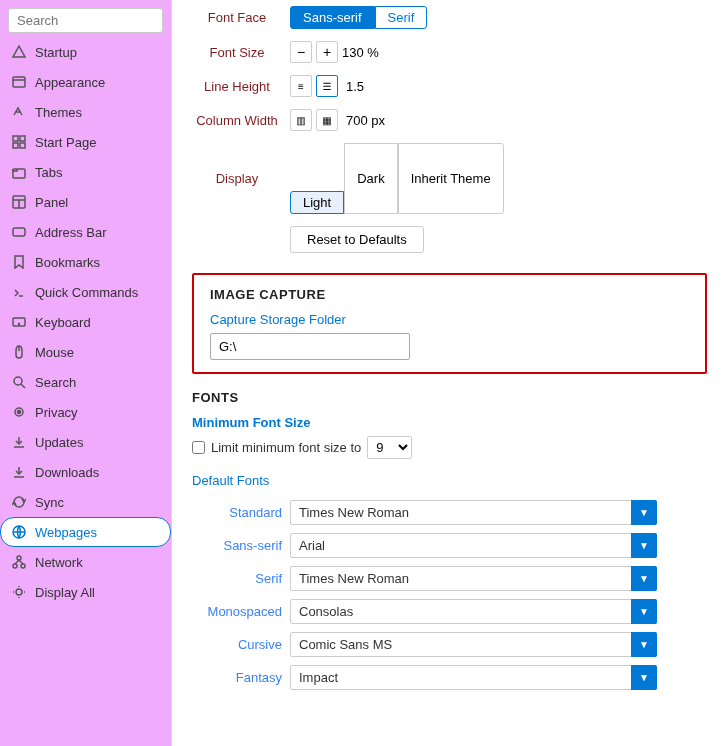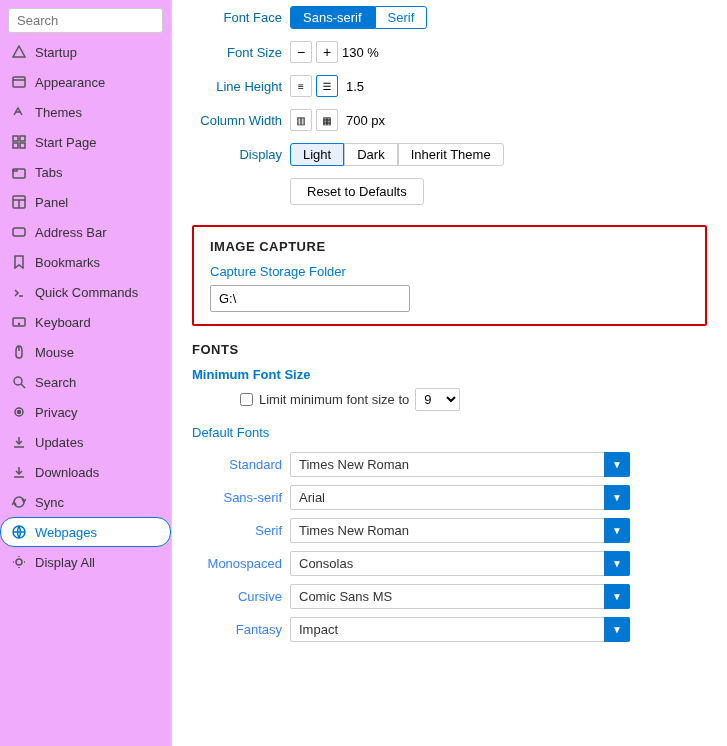--- a/index.html
+++ b/index.html
@@ -62,23 +62,23 @@
     }
 
     
     .setting-row {
       display: flex;
       align-items: center;
       padding: 6px 0;
       gap: 8px;
     }
     .setting-label {
-      color: #0369a1;
-      font-size: 13px;
-      text-align: right;
+      color: #7f1d1d;
+      font-size: 13px;
+      text-align: center;
       min-width: 90px;
     }
     .btn-group {
       display: flex;
       gap: 0;
     }
     .btn-toggle {
       padding: 3px 12px;
       border: 1px solid #0078d4;
       background: #fff;
@@ -124,21 +124,21 @@
     }
     .lh-icon.active { border-color: #0078d4; }
     .display-btns { display: flex; gap: 0; }
     .display-btn {
       padding: 3px 12px;
       border: 1px solid #ccc;
       background: #fff;
       cursor: pointer;
       font-size: 13px;
     }
-    .display-btn:first-child { border-radius: 3px 0 0 3px; }
+    .display-btn:first-child { border-radius: 3px 0 0 3px; margin-top: 48px; }
     .display-btn:last-child { border-radius: 0 3px 3px 0; }
     .display-btn.active { background: #e8f0fe; border-color: #0078d4; }
     .reset-btn {
       padding: 5px 16px;
       border: 1px solid #ccc;
       background: #fff;
       cursor: pointer;
       font-size: 13px;
       border-radius: 3px;
       margin-bottom: 10px;
@@ -187,21 +187,20 @@
       margin-bottom: 6px;
       font-weight: bold;
     }
     .checkbox-row {
       display: flex;
       align-items: center;
       gap: 6px;
       margin-bottom: 14px;
       font-size: 13px;
       color: #333;
-      margin-left: 48px;
     }
     .checkbox-row input[type=checkbox] {
       width: 13px;
       height: 13px;
     }
     .mini-select {
       padding: 2px 4px;
       border: 1px solid #ccc;
       border-radius: 2px;
       font-size: 13px;
@@ -221,21 +220,21 @@
     }
     .font-row-label {
       color: #3b82f6;
       font-size: 13px;
       text-align: right;
       min-width: 90px;
     }
     .font-select-wrapper {
       position: relative;
       display: inline-block;
-      width: 340px;
+      width: 367px;
     }
     .font-select-wrapper select {
       width: 100%;
       padding: 4px 28px 4px 8px;
       border: 1px solid #ccc;
       border-radius: 2px;
       font-size: 13px;
       background: #fff;
       appearance: none;
       -webkit-appearance: none;
@@ -440,20 +439,32 @@
       <div class="sidebar-item active">
         <span class="icon">
           <svg width="14" height="14" viewBox="0 0 14 14" fill="none" stroke="#0078d4" stroke-width="1.5">
             <circle cx="7" cy="7" r="6"></circle>
             <path d="M7 1 Q10 7 7 13" stroke="#0078d4"></path>
             <path d="M7 1 Q4 7 7 13" stroke="#0078d4"></path>
             <line x1="1" y1="7" x2="13" y2="7"></line>
           </svg>
         </span>
         <span style="color: rgb(0, 120, 212);">Webpages</span>
+      </div>
+      <div class="sidebar-item">
+        <span class="icon">
+          <svg width="14" height="14" viewBox="0 0 14 14" fill="none" stroke="#555" stroke-width="1.5">
+            <circle cx="7" cy="3" r="2"></circle>
+            <circle cx="3" cy="11" r="2"></circle>
+            <circle cx="11" cy="11" r="2"></circle>
+            <line x1="7" y1="5" x2="3" y2="9"></line>
+            <line x1="7" y1="5" x2="11" y2="9"></line>
+          </svg>
+        </span>
+        <span>Network</span>
       </div>
       <div class="sidebar-item">
         <span class="icon">
           <svg width="14" height="14" viewBox="0 0 14 14" fill="none" stroke="#555" stroke-width="1.5">
             <circle cx="7" cy="7" r="3"></circle>
             <line x1="7" y1="1" x2="7" y2="2"></line>
             <line x1="7" y1="12" x2="7" y2="13"></line>
             <line x1="1" y1="7" x2="2" y2="7"></line>
             <line x1="12" y1="7" x2="13" y2="7"></line>
           </svg>

